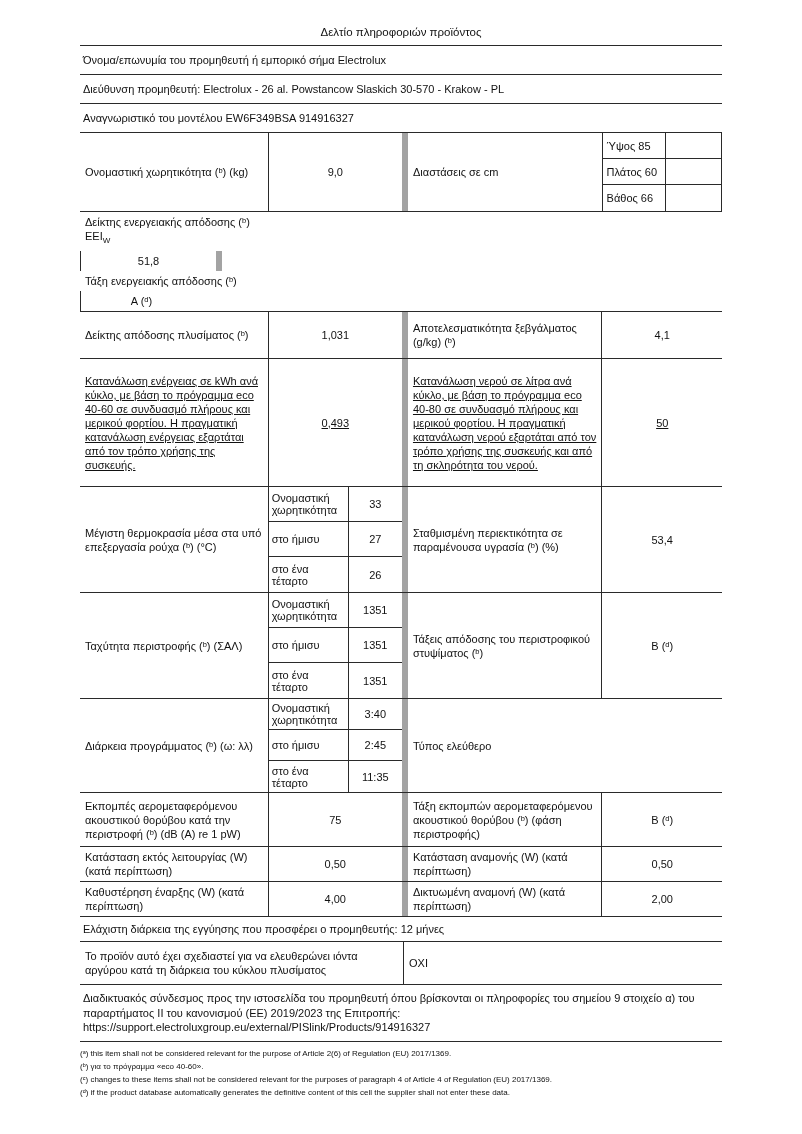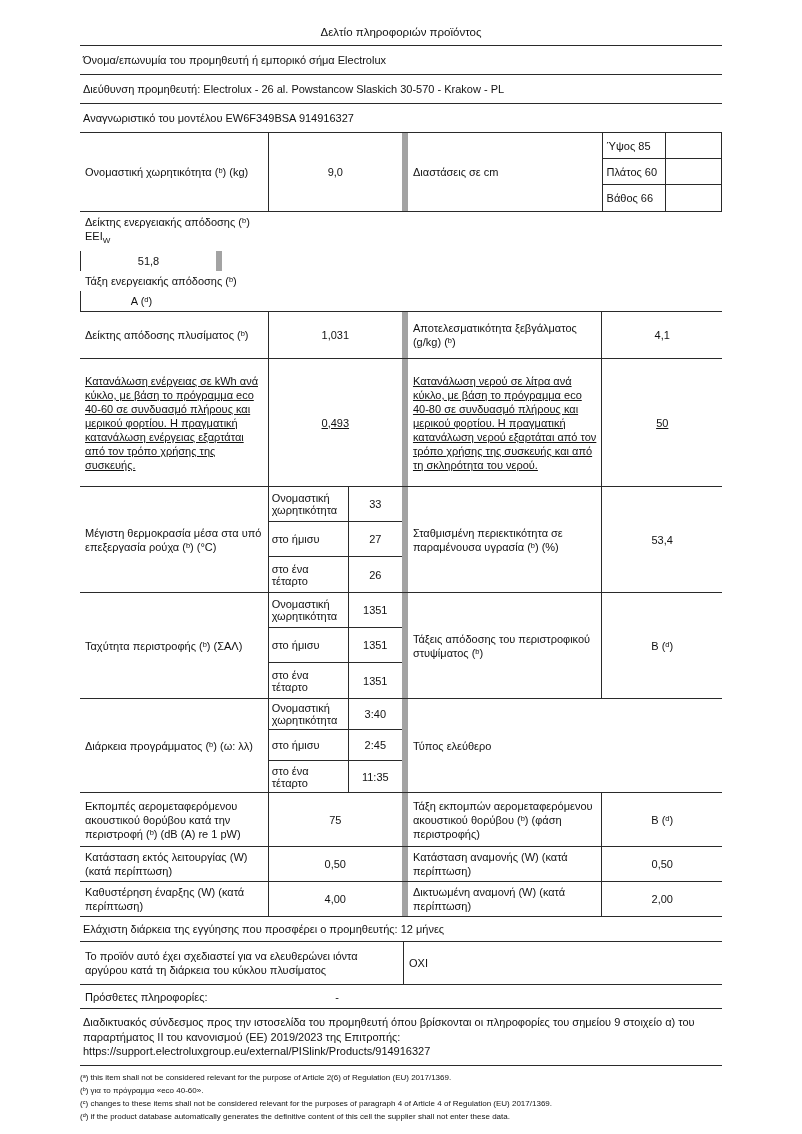--- a/index.html
+++ b/index.html
@@ -192,24 +192,20 @@
     <div class="cell c4">2,00</div>
   </div>
 
   <div class="info-row slim">Ελάχιστη διάρκεια της εγγύησης που προσφέρει ο προμηθευτής: 12 μήνες</div>
 
   <div class="trow r-silver">
     <div class="cell cL">Το προϊόν αυτό έχει σχεδιαστεί για να ελευθερώνει ιόντα αργύρου κατά τη διάρκεια του κύκλου πλυσίματος</div>
     <div class="cell cR">ΟΧΙ</div>
   </div>
 
-  <div class="trow r-addinfo">
-    <div class="cell ai1">Πρόσθετες πληροφορίες:</div>
-    <div class="cell ai2">-</div>
-  </div>
 
   <div class="weblink">Διαδικτυακός σύνδεσμος προς την ιστοσελίδα του προμηθευτή όπου βρίσκονται οι πληροφορίες του σημείου 9 στοιχείο α) του παραρτήματος II του κανονισμού (ΕΕ) 2019/2023 της Επιτροπής: https://support.electroluxgroup.eu/external/PISlink/Products/914916327</div>
 
   <div class="footnotes">
     <div>(ᵃ) this item shall not be considered relevant for the purpose of Article 2(6) of Regulation (EU) 2017/1369.</div>
     <div>(ᵇ) για το πρόγραμμα «eco 40-60».</div>
     <div>(ᶜ) changes to these items shall not be considered relevant for the purposes of paragraph 4 of Article 4 of Regulation (EU) 2017/1369.</div>
     <div>(ᵈ) if the product database automatically generates the definitive content of this cell the supplier shall not enter these data.</div>
   </div>
 

